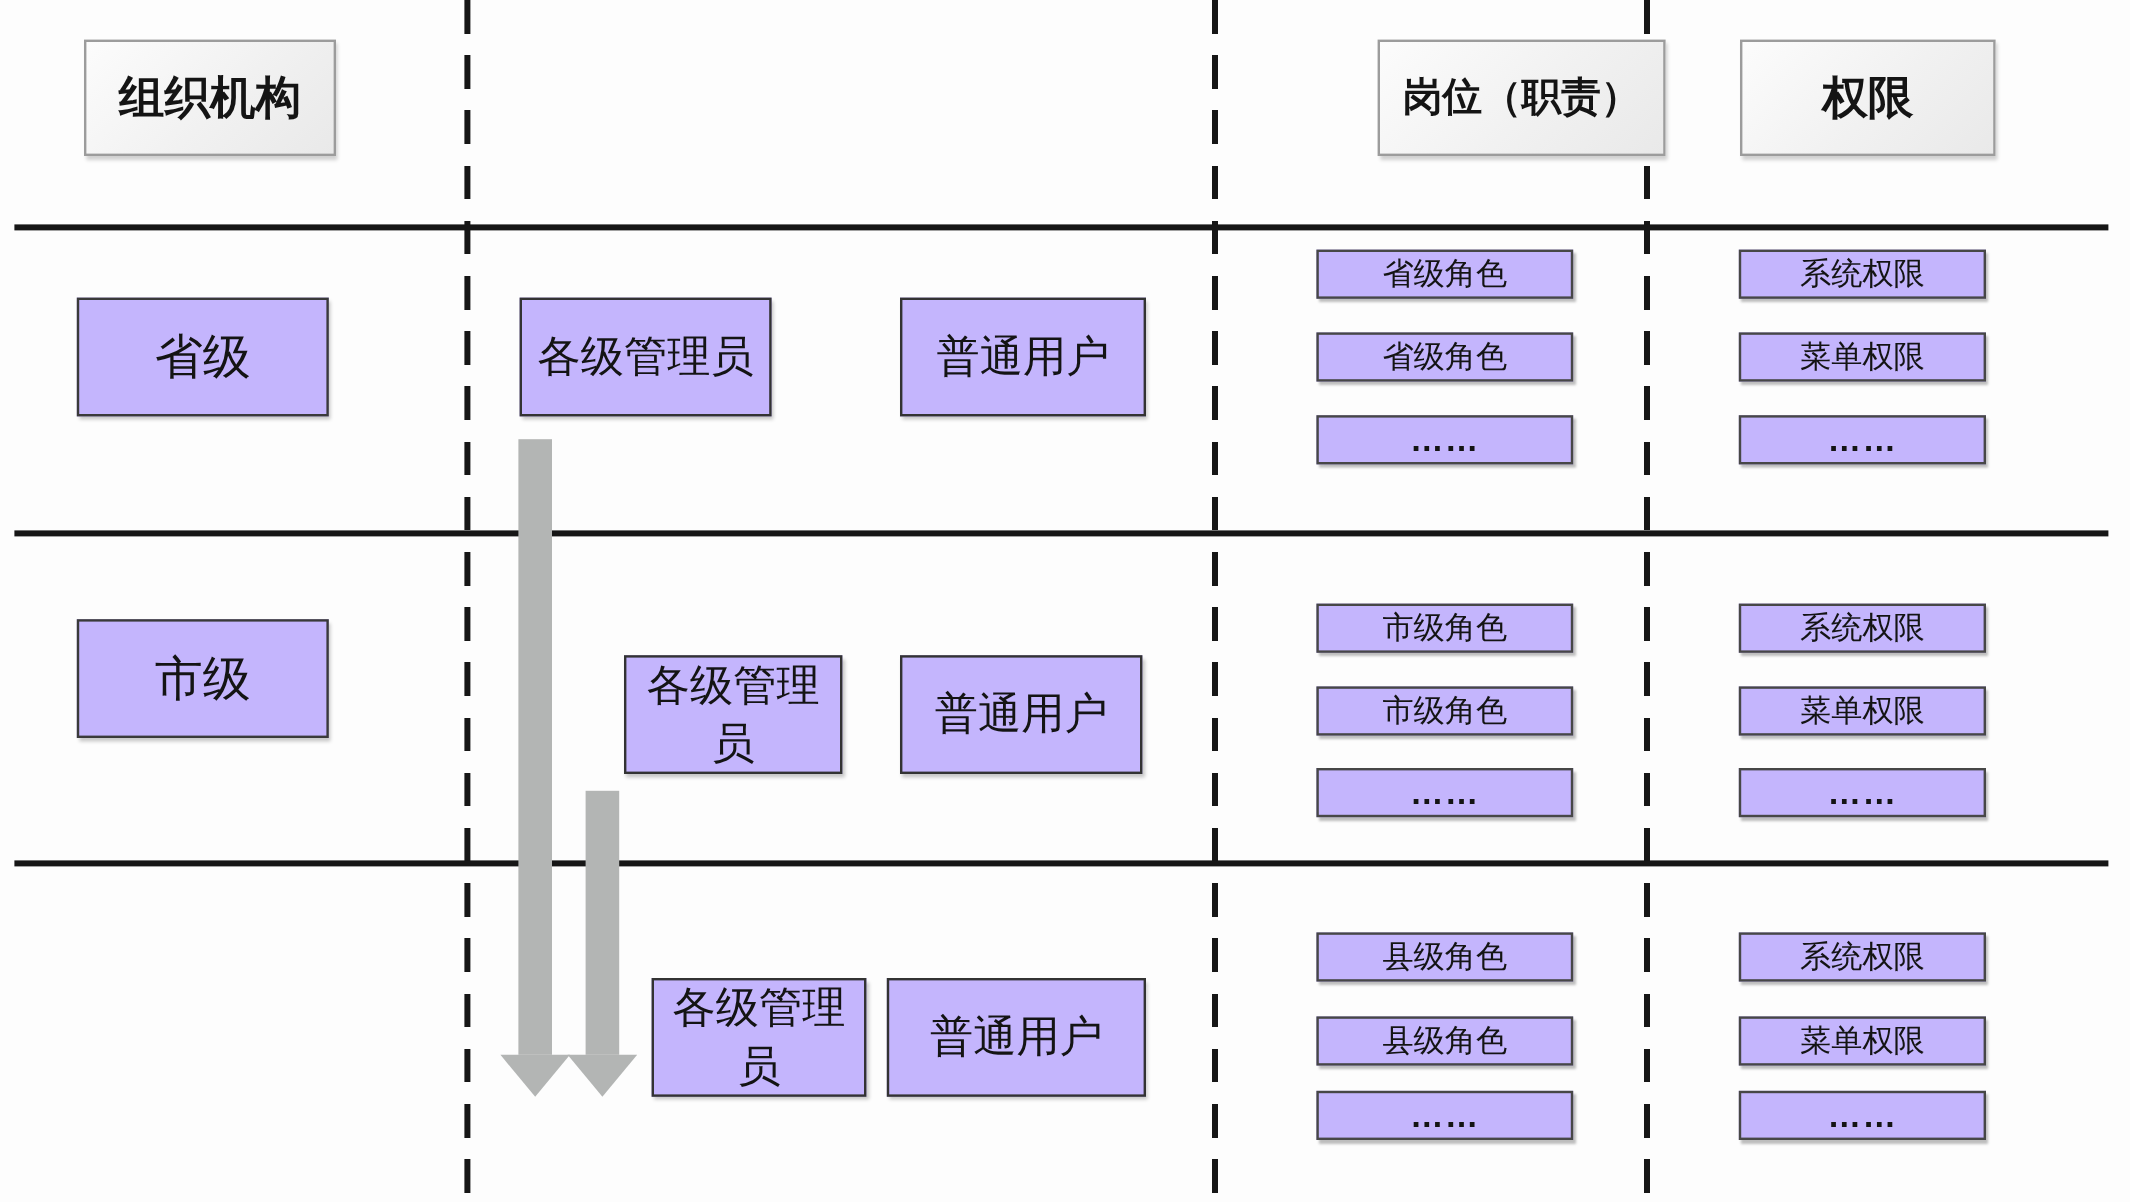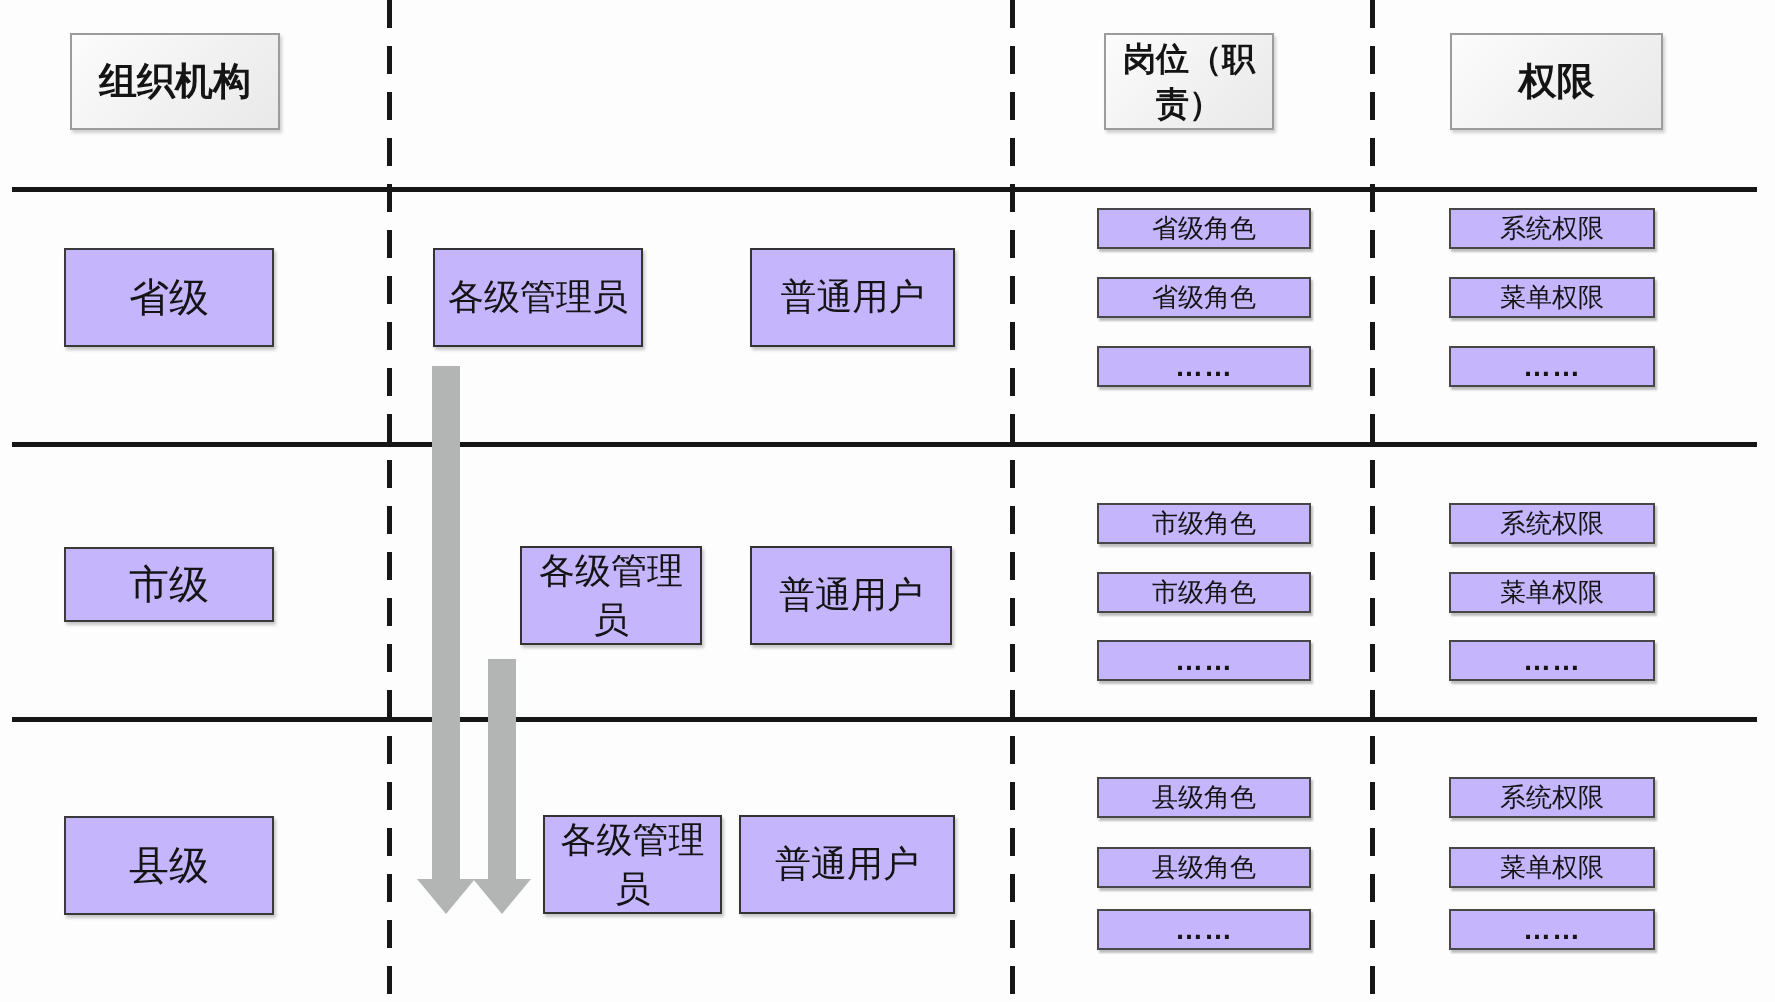--- a/index.html
+++ b/index.html
@@ -60,44 +60,43 @@
 
   <div class="vdash" style="left:387px"></div>
   <div class="vdash" style="left:1010px"></div>
   <div class="vdash" style="left:1370px"></div>
 
   <div class="hline" style="top:187px"></div>
   <div class="hline" style="top:442px"></div>
   <div class="hline" style="top:717px"></div>
 
   <div class="box hdr" style="left:70px;top:33px;width:210px;height:97px">组织机构</div>
-  <div class="box hdr hdr-sm" style="left:1104px;top:33px;width:170px;height:97px">岗位（职责）</div>
+  <div class="box hdr hdr-sm" style="left:1148px;top:33px;width:240px;height:97px">岗位（职责）</div>
   <div class="box hdr" style="left:1450px;top:33px;width:213px;height:97px">权限</div>
 
   <div class="box lvl" style="left:64px;top:248px;width:210px;height:99px">省级</div>
   <div class="box ubox" style="left:433px;top:248px;width:210px;height:99px">各级管理员</div>
   <div class="box ubox" style="left:750px;top:248px;width:205px;height:99px">普通用户</div>
   <div class="box sbox" style="left:1097px;top:208px;width:214px;height:41px">省级角色</div>
   <div class="box sbox" style="left:1097px;top:277px;width:214px;height:41px">省级角色</div>
   <div class="box sbox dots" style="left:1097px;top:346px;width:214px;height:41px">……</div>
   <div class="box sbox" style="left:1449px;top:208px;width:206px;height:41px">系统权限</div>
   <div class="box sbox" style="left:1449px;top:277px;width:206px;height:41px">菜单权限</div>
   <div class="box sbox dots" style="left:1449px;top:346px;width:206px;height:41px">……</div>
 
-  <div class="box lvl" style="left:64px;top:547px;width:210px;height:75px">市级</div>
+  <div class="box lvl" style="left:64px;top:516px;width:210px;height:99px">市级</div>
   <div class="box ubox" style="left:520px;top:546px;width:182px;height:99px">各级管理员</div>
   <div class="box ubox" style="left:750px;top:546px;width:202px;height:99px">普通用户</div>
   <div class="box sbox" style="left:1097px;top:503px;width:214px;height:41px">市级角色</div>
   <div class="box sbox" style="left:1097px;top:572px;width:214px;height:41px">市级角色</div>
   <div class="box sbox dots" style="left:1097px;top:640px;width:214px;height:41px">……</div>
   <div class="box sbox" style="left:1449px;top:503px;width:206px;height:41px">系统权限</div>
   <div class="box sbox" style="left:1449px;top:572px;width:206px;height:41px">菜单权限</div>
   <div class="box sbox dots" style="left:1449px;top:640px;width:206px;height:41px">……</div>
 
-  <div class="box lvl" style="left:64px;top:816px;width:210px;height:99px">县级</div>
   <div class="box ubox" style="left:543px;top:815px;width:179px;height:99px">各级管理员</div>
   <div class="box ubox" style="left:739px;top:815px;width:216px;height:99px">普通用户</div>
   <div class="box sbox" style="left:1097px;top:777px;width:214px;height:41px">县级角色</div>
   <div class="box sbox" style="left:1097px;top:847px;width:214px;height:41px">县级角色</div>
   <div class="box sbox dots" style="left:1097px;top:909px;width:214px;height:41px">……</div>
   <div class="box sbox" style="left:1449px;top:777px;width:206px;height:41px">系统权限</div>
   <div class="box sbox" style="left:1449px;top:847px;width:206px;height:41px">菜单权限</div>
   <div class="box sbox dots" style="left:1449px;top:909px;width:206px;height:41px">……</div>
 
   <div class="arrow-shaft" style="left:432px;top:366px;height:513px"></div>

